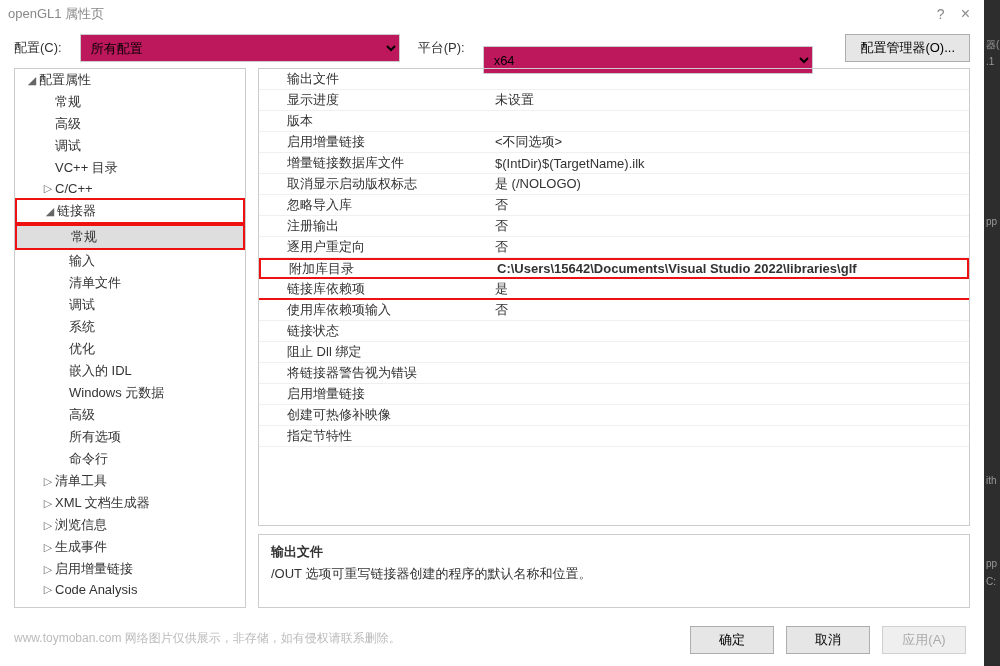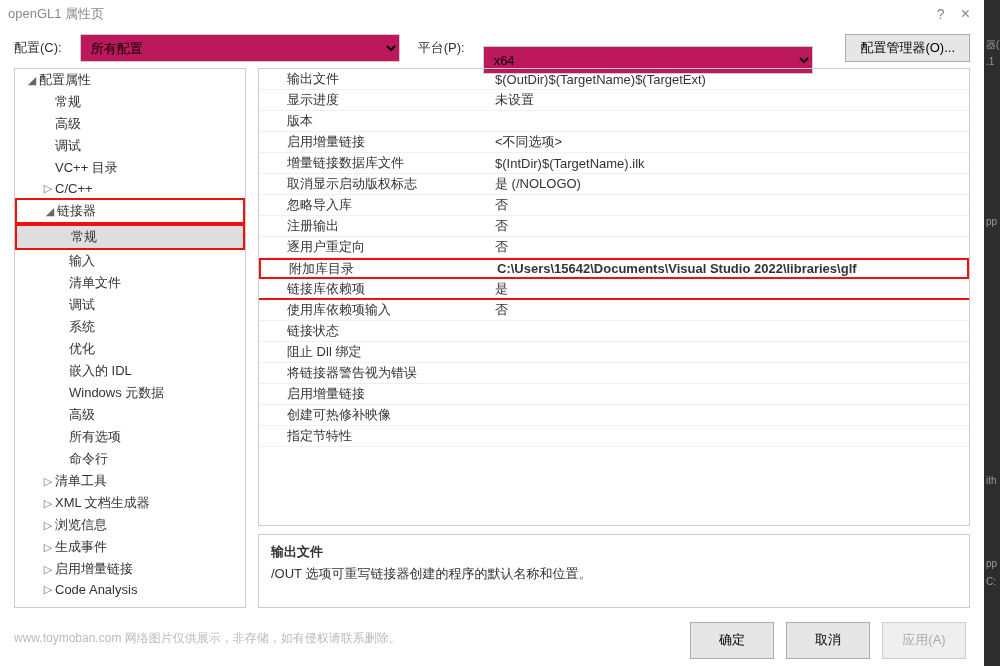--- a/index.html
+++ b/index.html
@@ -147,21 +147,21 @@
   .bottom-bar {
     height:52px;
     display:flex;
     align-items:center;
     justify-content:flex-end;
     gap:12px;
     padding:0 18px;
   }
   .bottom-bar button {
     min-width:84px;
-    height:37px;
+    height:28px;
     font-size:13px;
     border:1px solid #adadad;
     background:#e6e6e6;
   }
   .bottom-bar button.disabled {
     color:#aaa;
     background:#efefef;
     border-color:#d0d0d0;
   }
   .footer-note {
@@ -305,21 +305,20 @@
             <span class="arrow">▷</span>
             <span>Code Analysis</span>
           </div>
         </div>
     </div>
 
     <div class="right-pane">
       <div class="prop-grid" id="prop-grid">
           <div class="prop-row">
             <div class="label">输出文件</div>
-            <div class="value">$(OutDir)$(TargetName)$(TargetExt)</div>
           </div>
           <div class="prop-row">
             <div class="label">显示进度</div>
             <div class="value">未设置</div>
           </div>
           <div class="prop-row">
             <div class="label">版本</div>
             <div class="value"></div>
           </div>
           <div class="prop-row">

